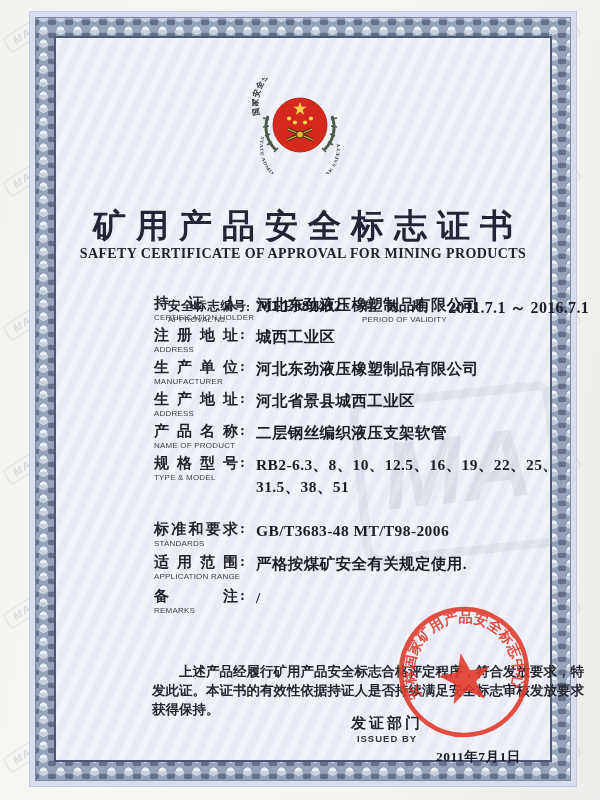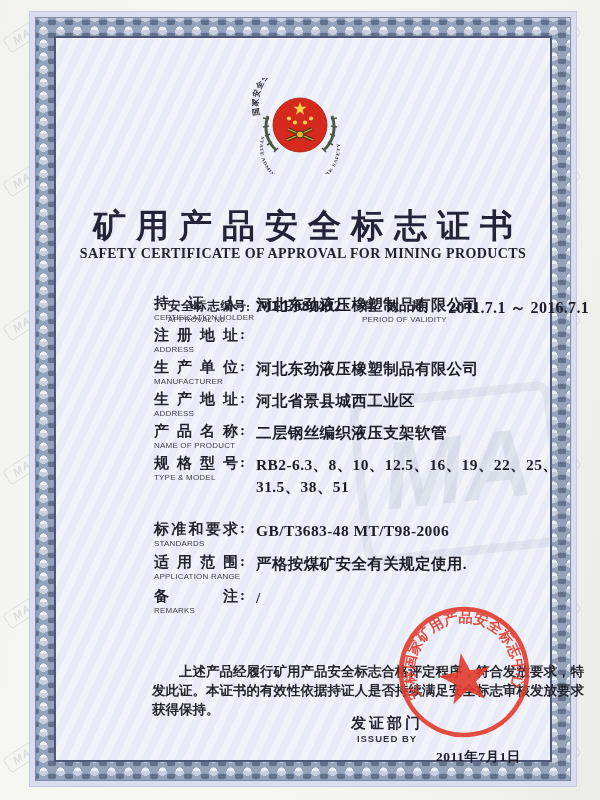--- a/index.html
+++ b/index.html
@@ -235,20 +235,21 @@
           </span>
           <span class="colon">:</span>
           <span class="val">河北东劲液压橡塑制品有限公司</span>
       </div>
       <div class="row" style="top:288px">
         <span class="lblwrap">
             <span class="lbl">注册地址</span>
             <span class="sub-en">ADDRESS</span>
           </span>
           <span class="colon">:</span>
+          <span class="val">城西工业区</span>
       </div>
       <div class="row" style="top:320px">
         <span class="lblwrap">
             <span class="lbl">生产单位</span>
             <span class="sub-en">MANUFACTURER</span>
           </span>
           <span class="colon">:</span>
           <span class="val">河北东劲液压橡塑制品有限公司</span>
       </div>
       <div class="row" style="top:352px">

